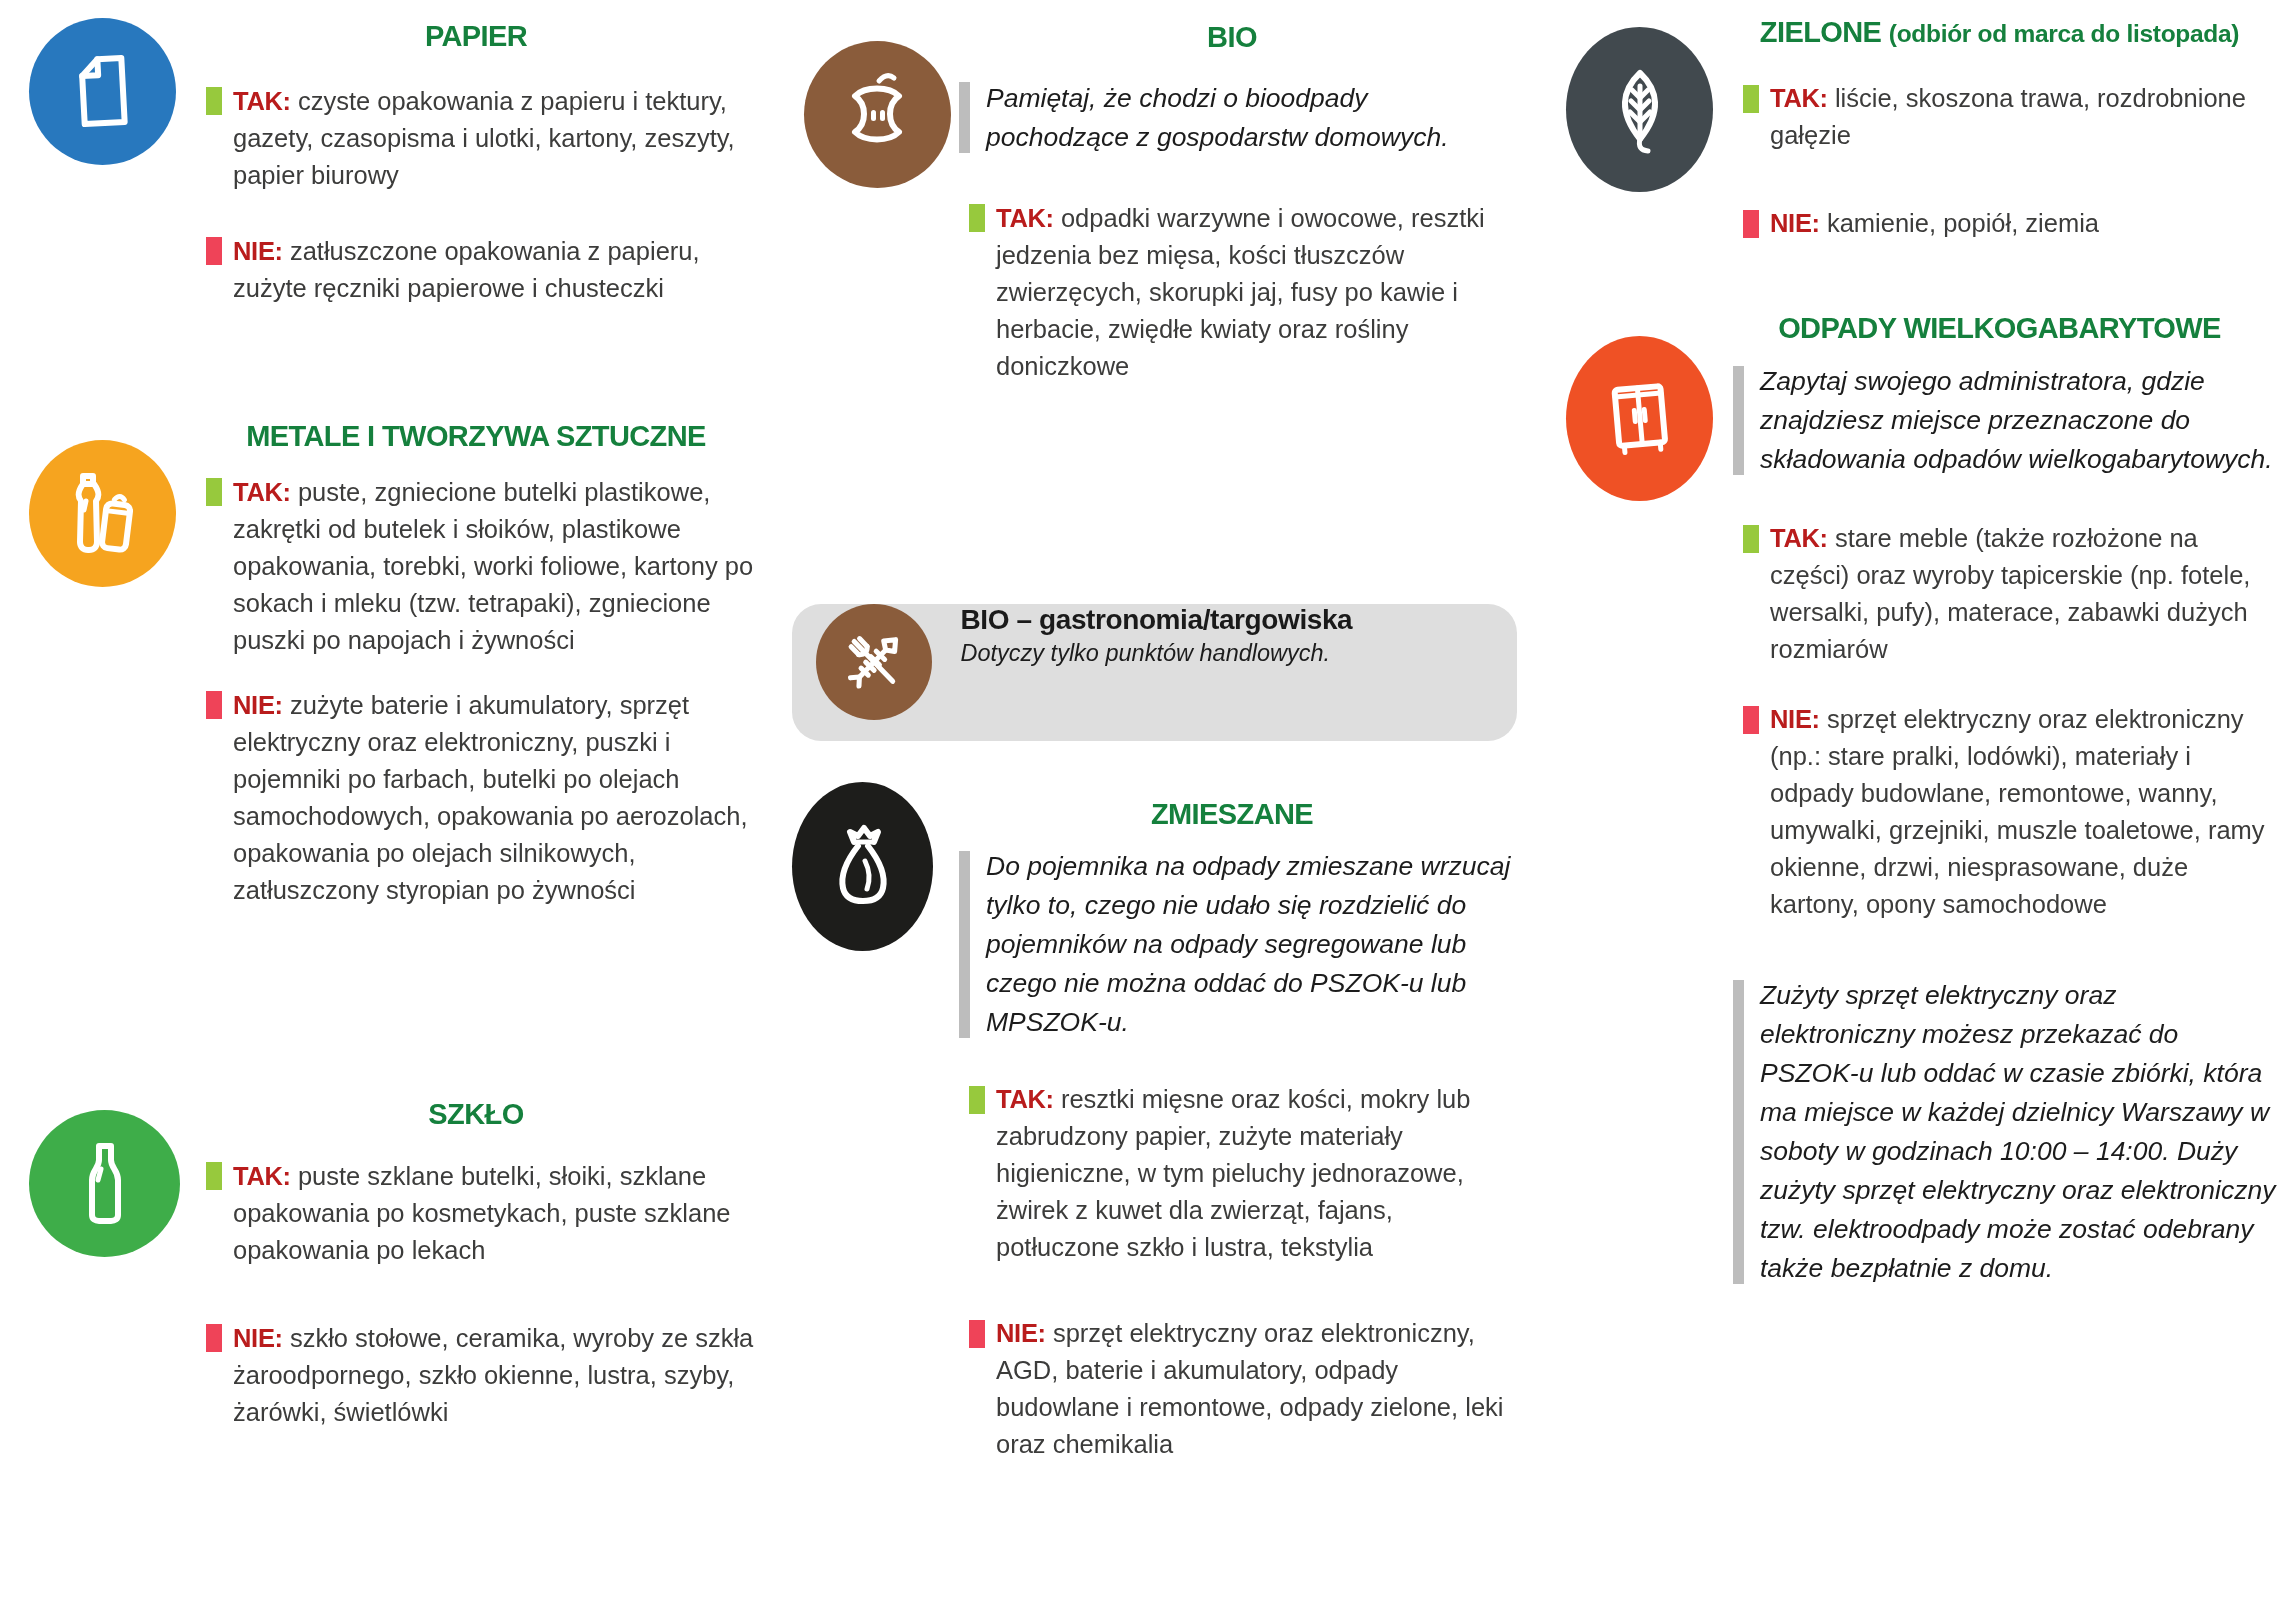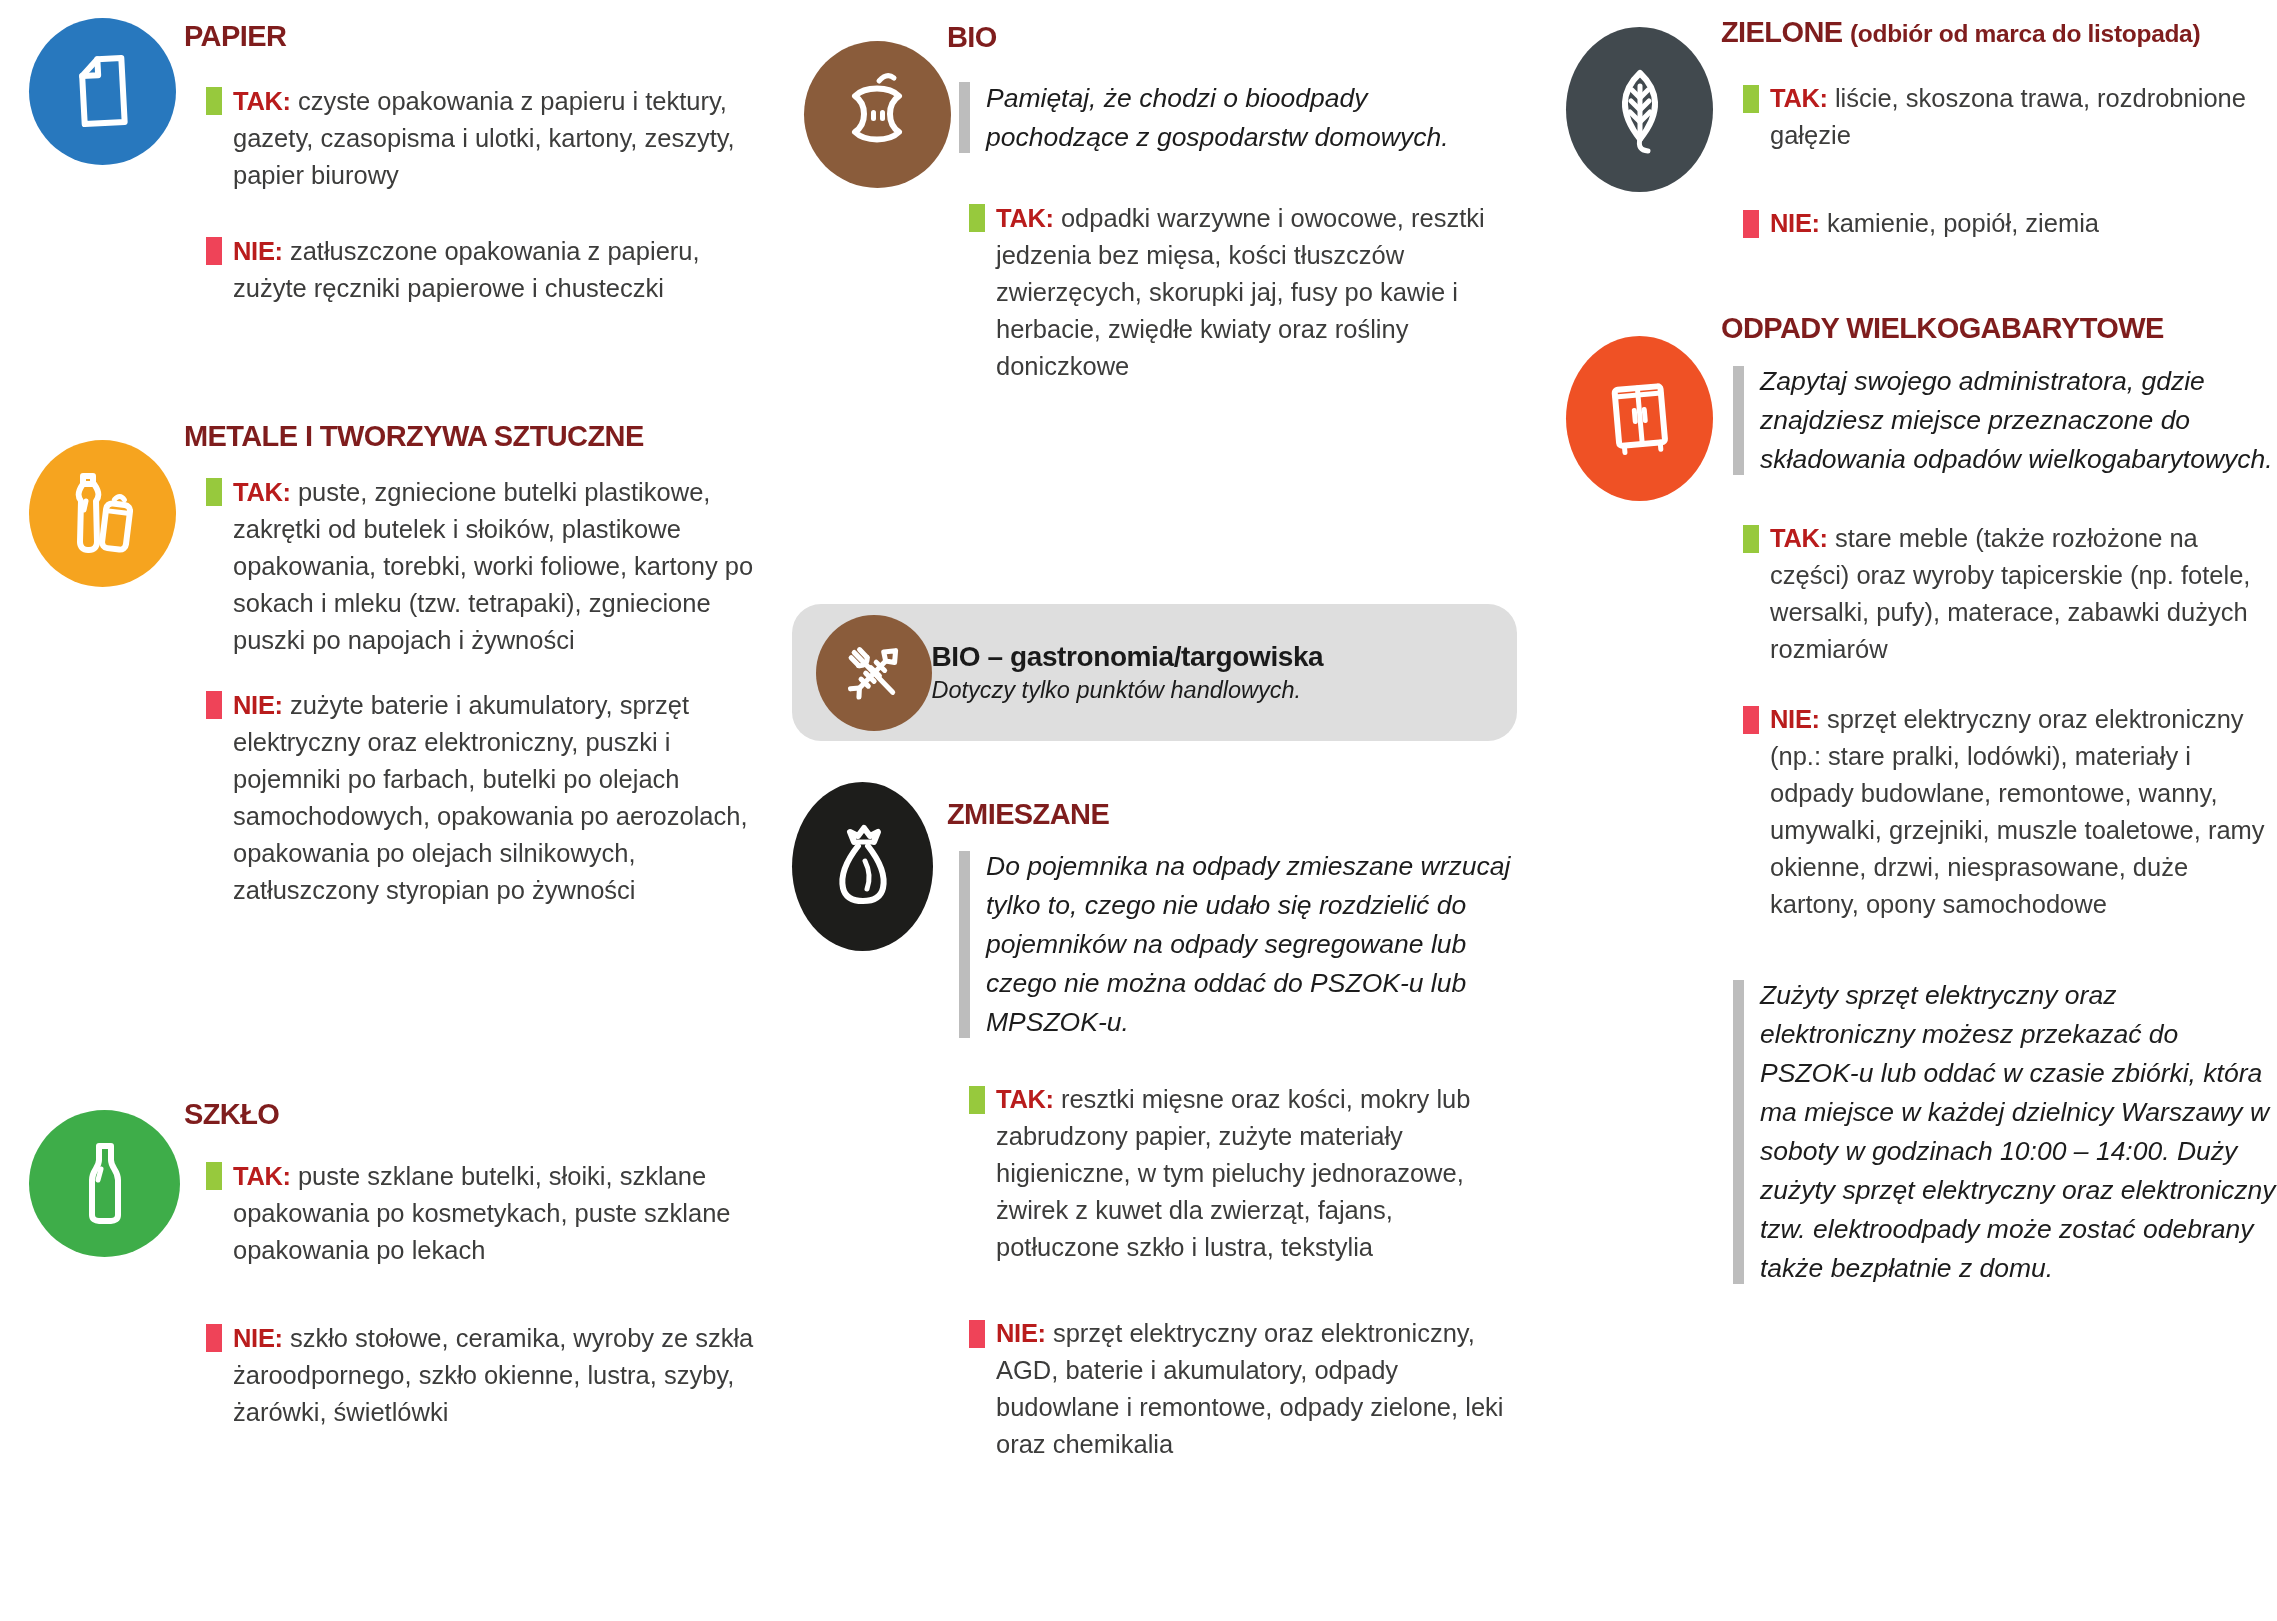--- a/index.html
+++ b/index.html
@@ -8,34 +8,34 @@
   .col{position:absolute;top:0;height:100%;}
   #col1{left:29px;width:739px;}
   #col2{left:792px;width:725px;}
   #col3{left:1566px;width:712px;}
   .section{position:absolute;left:0;right:0;display:grid;grid-template-columns:155px 1fr;}
   .circle{width:147px;height:147px;border-radius:50%;display:flex;align-items:center;justify-content:center;}
   .circle svg{width:100px;height:100px;}
   .circle.tall{width:141px;height:169px;}
   .circle.tall2{width:147px;height:165px;}
   .circle.wide{width:151px;height:147px;}
-  h2{margin:0;font-size:29px;line-height:36px;font-weight:700;color:#7f1d1d;letter-spacing:-0.6px;white-space:nowrap;}
+  h2{margin:0;font-size:29px;line-height:36px;font-weight:700;color:#15803d;letter-spacing:-0.6px;white-space:nowrap;text-align:center;}
   h2 .suffix{font-size:24.5px;font-weight:700;letter-spacing:-0.3px;}
   .entry{position:relative;padding-left:49px;}
   .entry p{margin:0;font-size:25.5px;line-height:37px;}
   .entry b{color:#b91c1c;font-weight:700;letter-spacing:-0.3px;}
   .marker{position:absolute;left:21.6px;top:4.9px;width:16.7px;height:28px;}
   .note{position:relative;padding-left:39px;}
   .bar{position:absolute;left:11.8px;top:3.9px;bottom:3.9px;width:10.8px;}
   .note p{margin:0;font-style:italic;font-size:26.5px;line-height:39px;color:#1c1c1c;}
   .mt16{margin-top:15.7px}.mt20{margin-top:19.6px}.mt24{margin-top:23.5px}.mt26{margin-top:25.5px}
   .mt28{margin-top:28px}.mt30{margin-top:29px}.mt32{margin-top:41px}.mt34{margin-top:33px}
   .mt40{margin-top:39px}.mt44{margin-top:43px}.mt50{margin-top:49px}.mt52{margin-top:51px}.mt54{margin-top:53px}
   .graybox{position:absolute;left:0;right:0;top:604px;height:137px;border-radius:29px;
-           display:flex;align-items:center;padding-left:23.5px;box-sizing:border-box;}
+           display:flex;align-items:flex-start;gap:29px;padding-left:23.5px;box-sizing:border-box;}
   .graybox .circle{width:116px;height:116px;flex:0 0 116px;}
   .graybox .circle svg{width:84px;height:84px;}
   .graybox h3{margin:0;font-size:28px;font-weight:700;color:#1a1a1a;letter-spacing:-0.4px;}
   .graybox .gsub{margin:3.9px 0 0;font-style:italic;font-size:23.5px;color:#1c1c1c;}
   svg *{stroke:#ffffff;stroke-width:6;fill:none;stroke-linecap:round;stroke-linejoin:round;}
   svg .fill{fill:#ffffff;stroke:none;}
   svg .thin{stroke-width:5;}
 </style>
 </head>
 <body>

